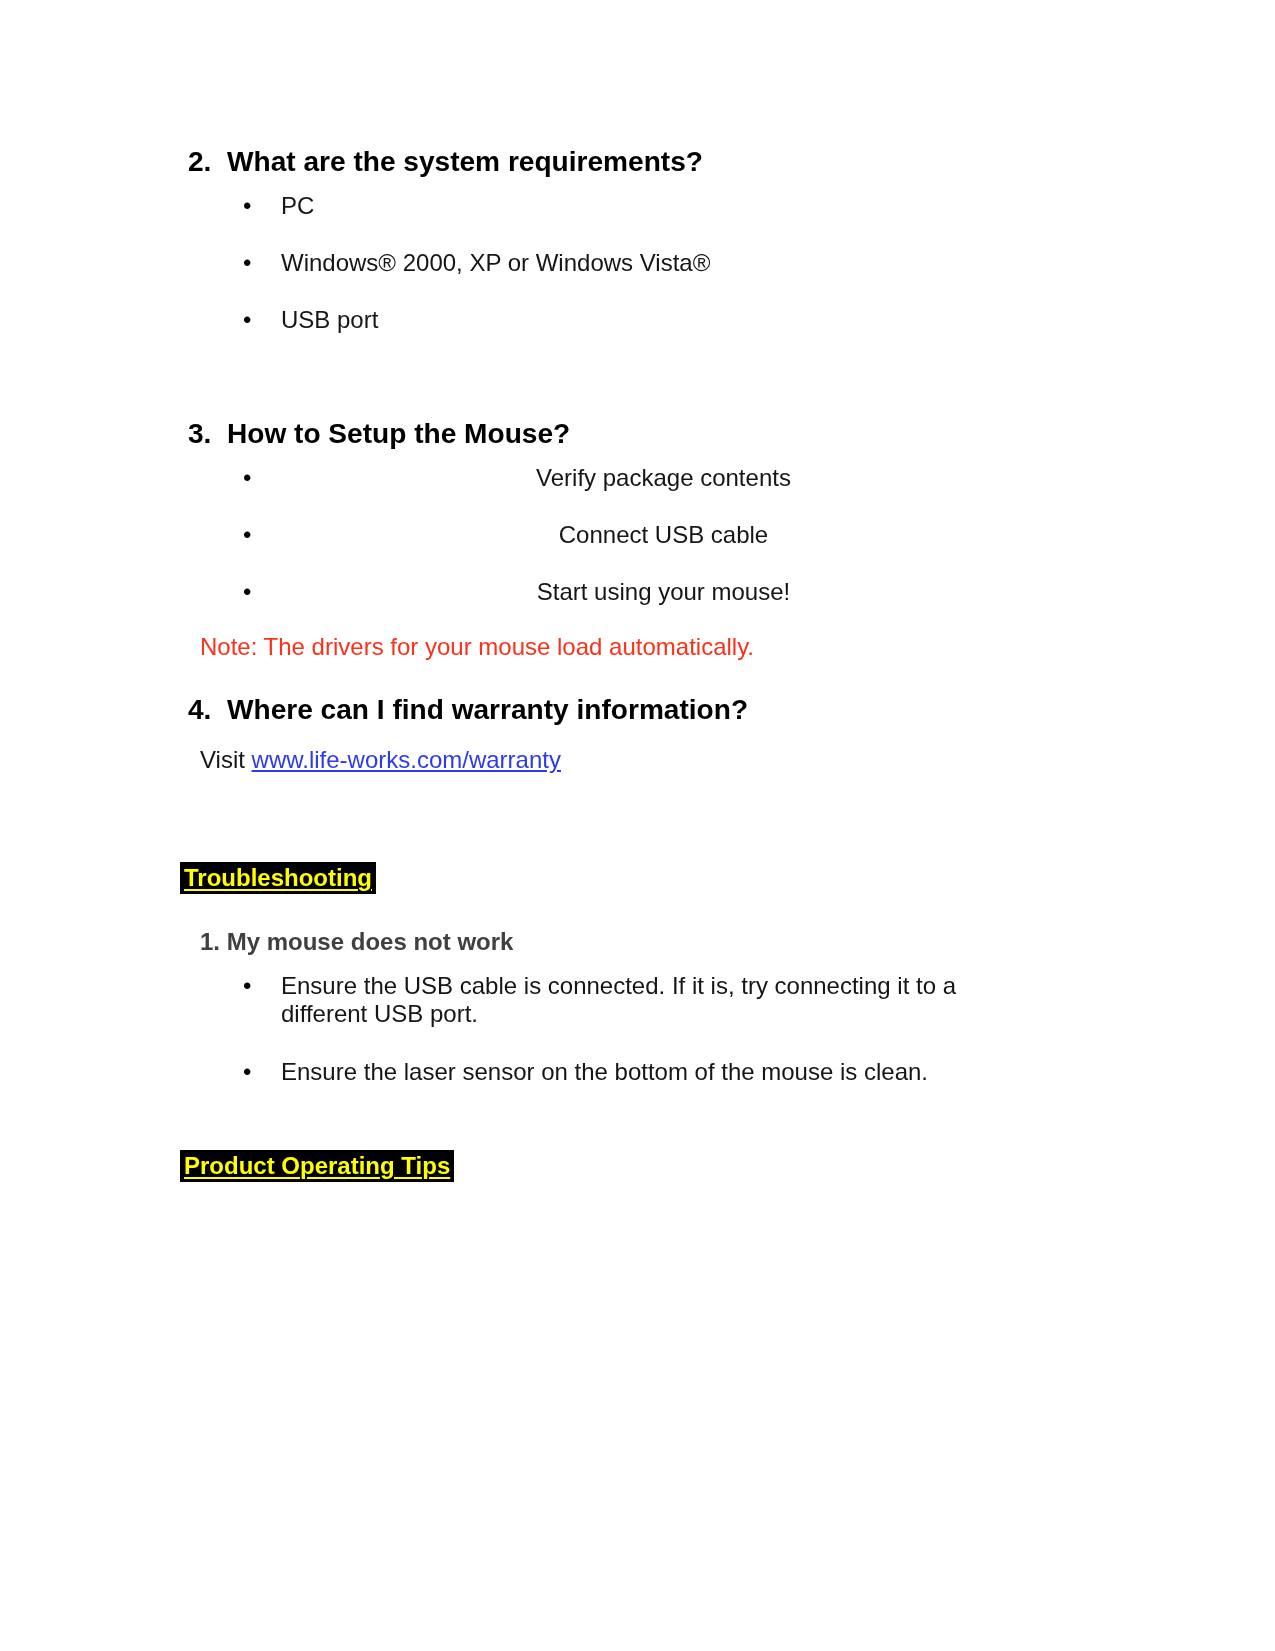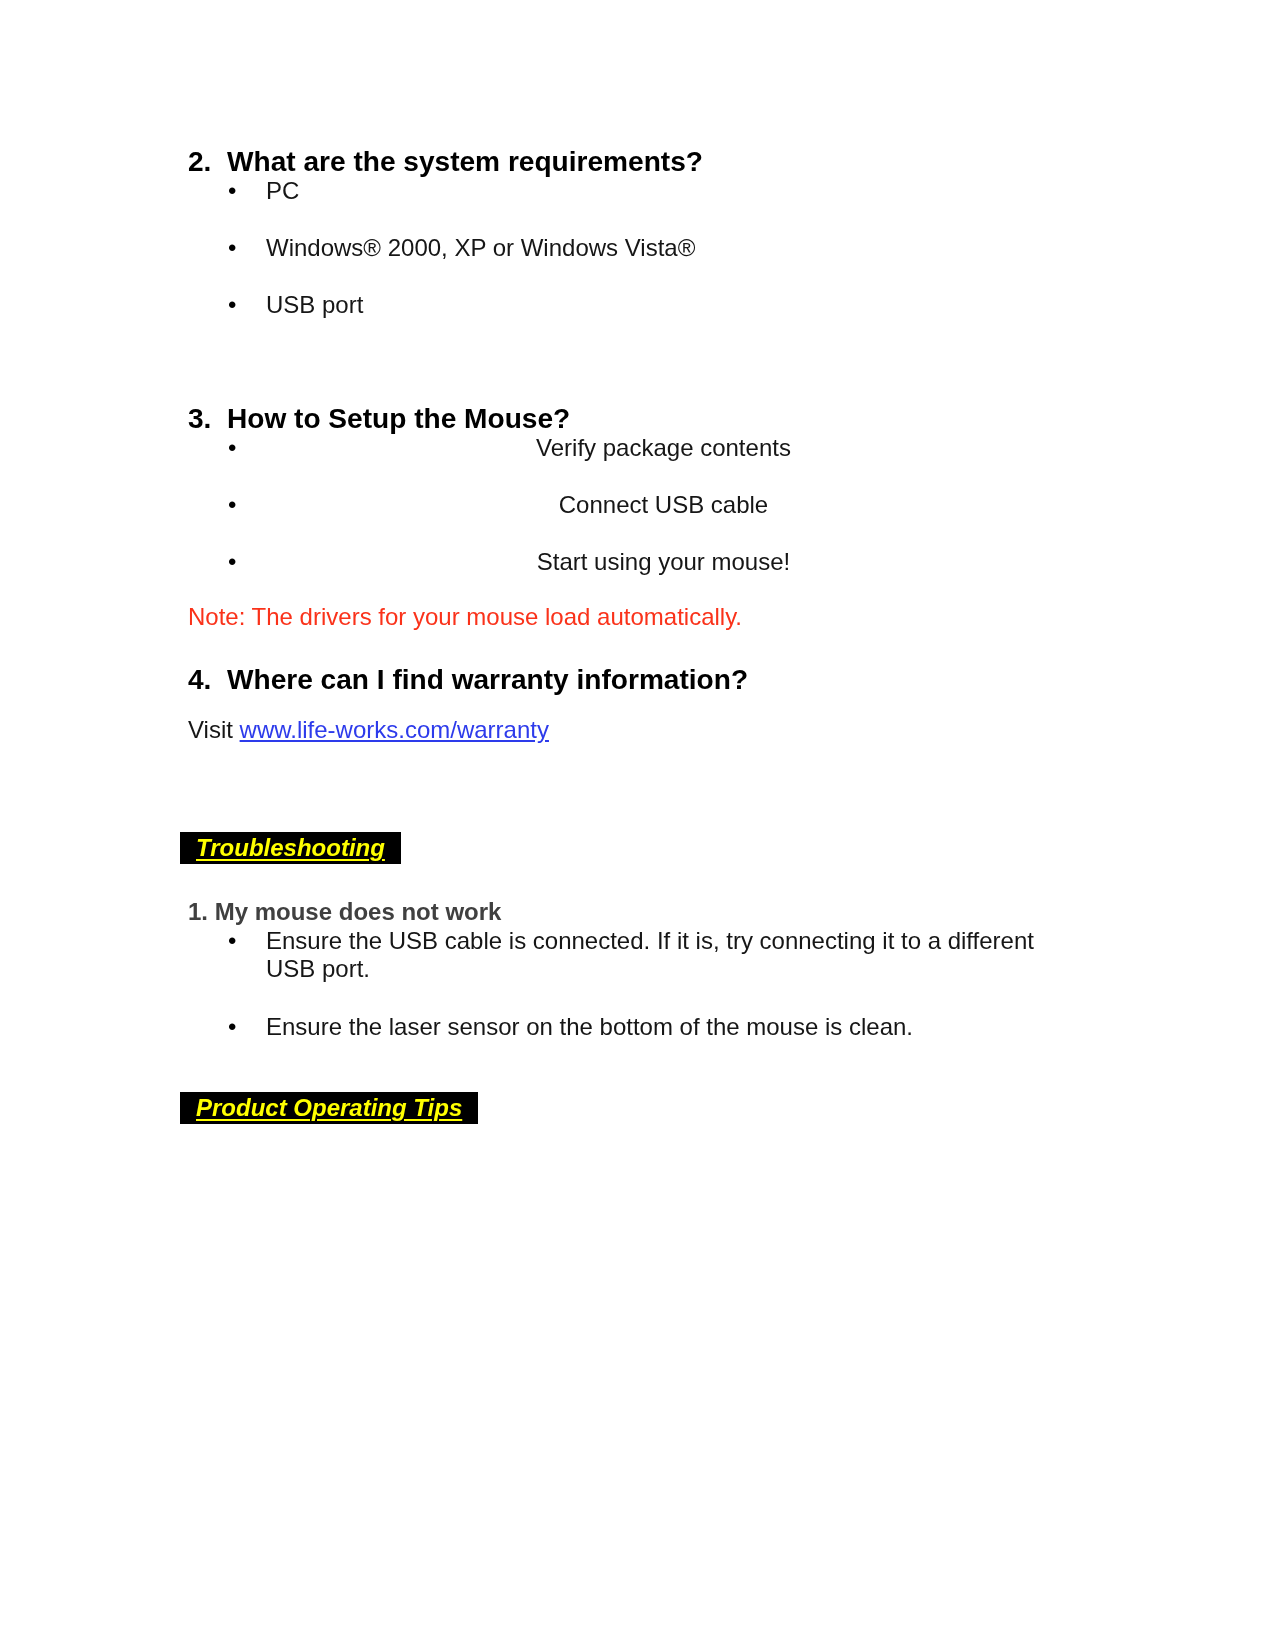--- a/index.html
+++ b/index.html
@@ -19,53 +19,52 @@
   }
   .content{
     padding:148px 0 40px 188px;
     width:874px;
   }
   
   .qhead{display:flex;font-weight:bold;color:#000;margin:0;}
   .qhead .qnum{width:39px;flex:none;}
   .qhead .qtitle{flex:1;}
   
-  ul.blist{margin:1px;padding:0 0 0 77px;list-style:none;}
+  ul.blist{margin:16px;padding:0 0 0 77px;list-style:none;}
   ul.blist li{position:relative;margin:0 0 29px 0;}
   ul.blist li:last-child{margin-bottom:0;}
   ul.blist li::before{
     content:"•";position:absolute;left:-38px;top:0;
     font-size:24px;color:#000;
   }
   .mt-ul1{margin-top:38px;}
   .mt-sec{margin-top:86px;}
   .mt-ul2{margin-top:30px;text-align:center;}
   .mt-note{margin-top:27px;}
   .mt-q4{margin-top:35px;}
   .mt-visit{margin-top:22px;}
   .mt-tshead{margin-top:88px;}
   .mt-sub{margin-top:34px;}
   .mt-tsul{margin-top:30px;}
-  .mt-tipshead{margin-top:51px;}
+  .mt-tipshead{margin-top:64px;}
   .mt-tipsul{margin-top:35px;}
-  p{margin:0;}
+  p{margin:12px;}
   .note{color:var(--note_red);}
   .link{
     color:var(--link_blue);text-decoration:underline;
     text-decoration-color:var(--link_blue);cursor:pointer;
   }
   .hl-head{
     display:inline-block;font-weight:bold;
     background:var(--highlight_bg);color:var(--highlight_text);
-    padding:2px 16px;margin-left:-8px;
+    padding:2px 4px;margin-left:-8px;
     text-decoration:underline;
     text-decoration-color:var(--highlight_text);
     text-decoration-thickness:2px;
     text-underline-offset:3px;
-    font-style:italic;
   }
   .subhead{font-weight:bold;color:#404040;}
   .ts-li1{margin-bottom:30px !important;}
 </style>
 </head>
 <body>
 
 <div class="content">
 
   <h3 class="qhead">

